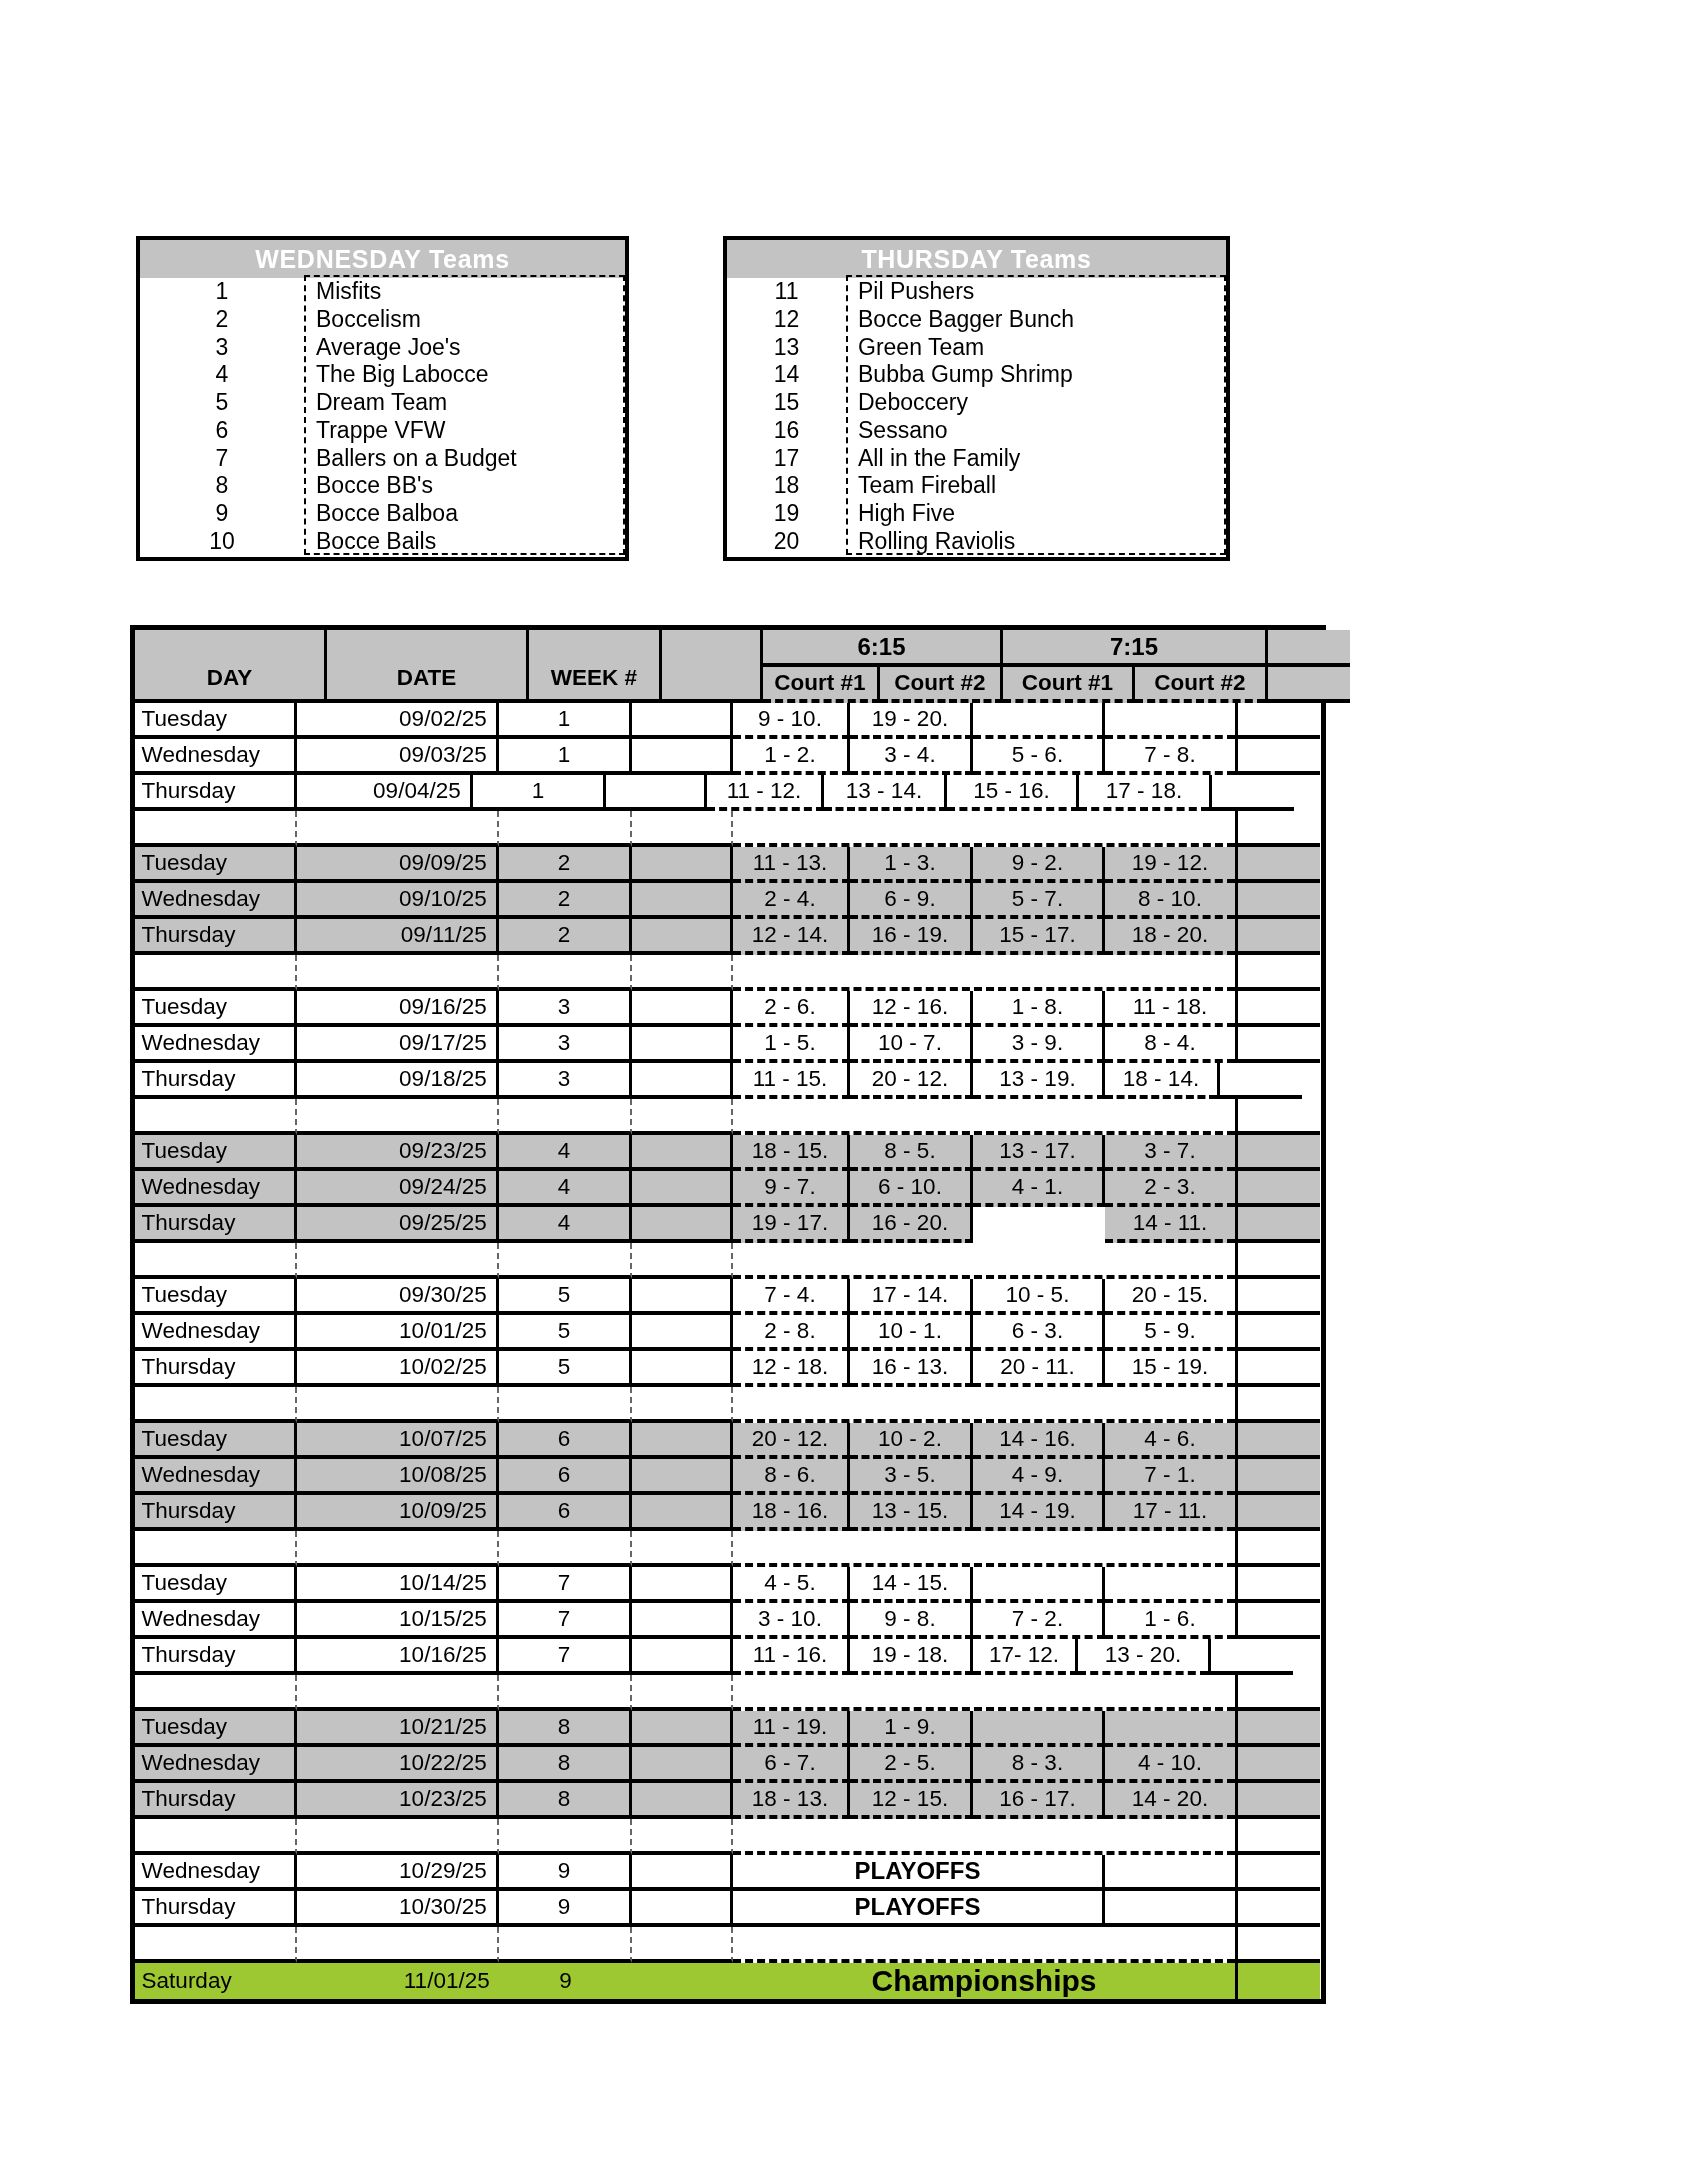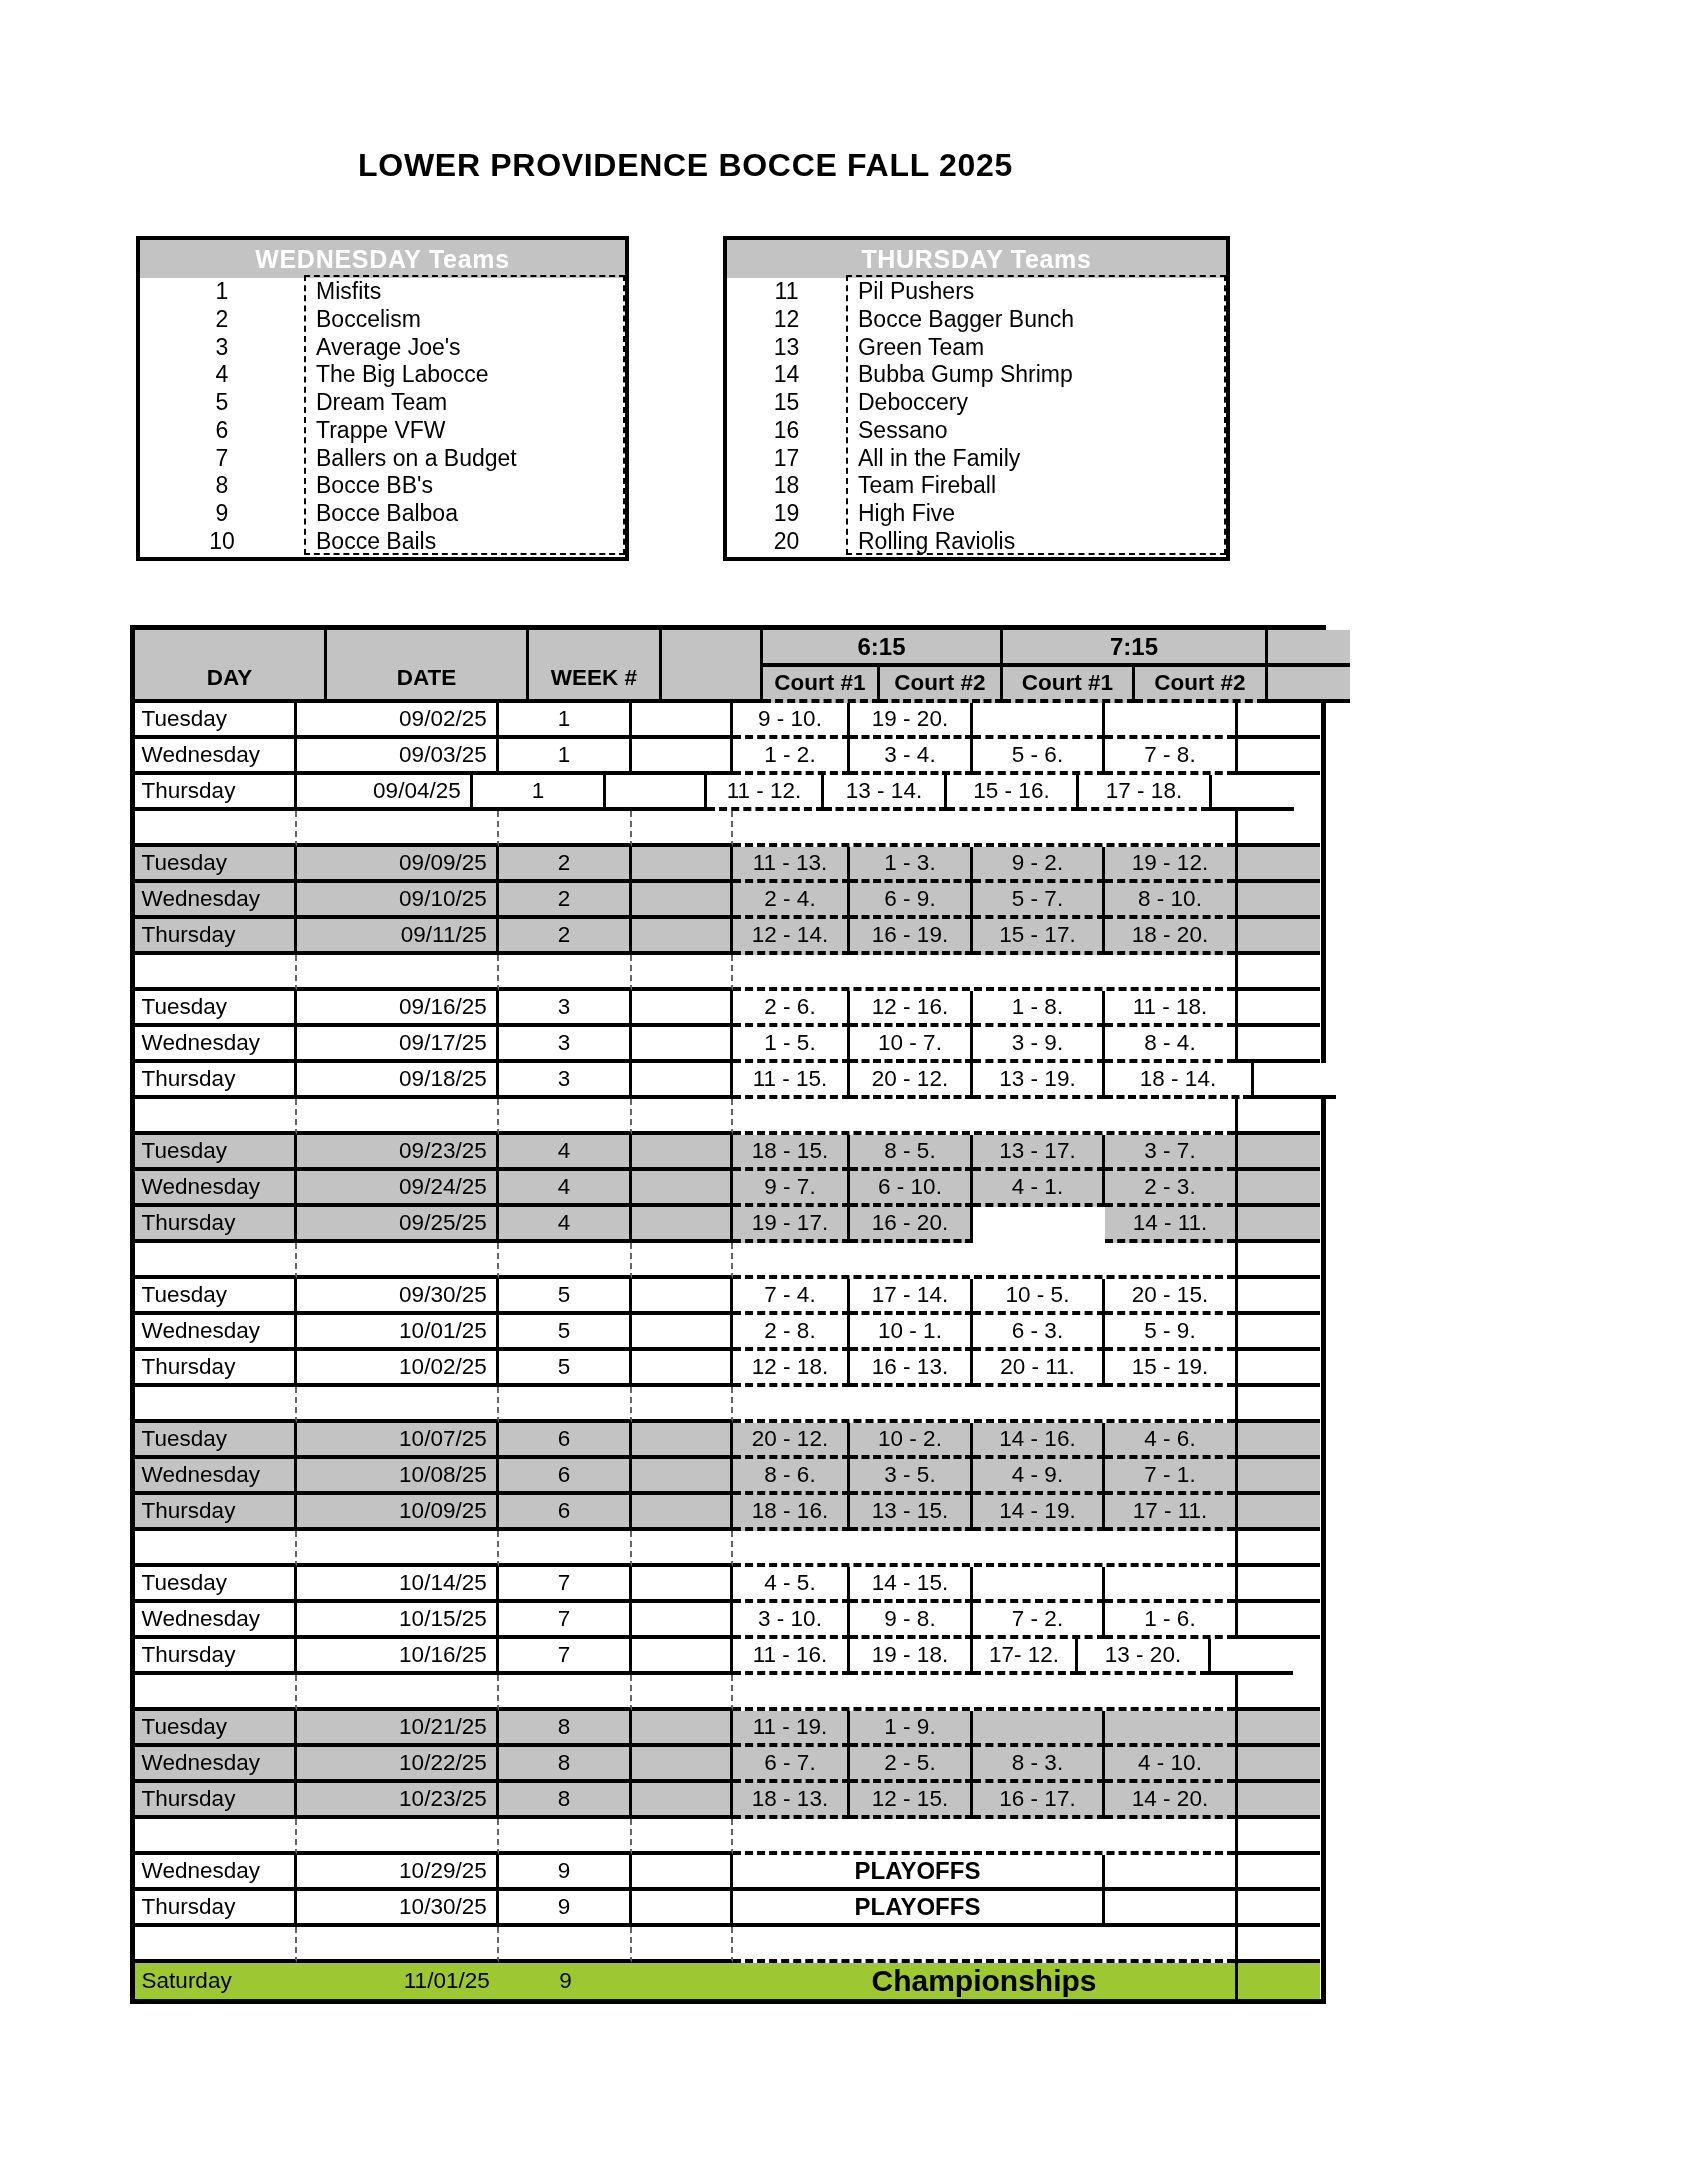--- a/index.html
+++ b/index.html
@@ -55,21 +55,20 @@
   .sh-green .c{background:var(--green);}
   .champ-label{font-size:30px;font-weight:bold;}
   .po-label{font-size:24px;font-weight:bold;}
   .t615{font-size:24px;}
 </style>
 </head>
 <body>
 
 <div id="page" style="--gray: #C3C3C3; --green: #9DC832;">
 
-  <div class="page-title">LOWER PROVIDENCE BOCCE FALL 2025</div>
 
   <div class="tt" id="tt0" style="left:136px;width:493px;--numw:164px;">
     <div class="tt-head">WEDNESDAY Teams</div>
     <div class="tt-body" id="ttb0">
       <div class="tt-outline"></div>
     <div class="tt-row">
           <div class="tt-num">1</div>
           <div class="tt-name">Misfits</div>
         </div>
         <div class="tt-row">
@@ -287,21 +286,21 @@
           <div class="c bl bb" style="width: 85px;"></div>
         </div>
         <div class="srow sh-white">
           <div class="c br bb pl" style="width: 162px;">Thursday</div>
           <div class="c br bb right" style="width: 202px;">09/18/25</div>
           <div class="c br bb center" style="width: 133px;">3</div>
           <div class="c br bb" style="width: 101px;"></div>
           <div class="c br bbd center" style="width: 117px;">11 - 15.</div>
           <div class="c br bbd center" style="width: 123px;">20 - 12.</div>
           <div class="c br bbd center" style="width: 132px;">13 - 19.</div>
-          <div class="c bbd center" style="width: 146px;">18 - 14.</div>
+          <div class="c bbd center" style="width: 112px;">18 - 14.</div>
           <div class="c bl bb" style="width: 85px;"></div>
         </div>
         <div class="srow sh-white">
           <div class="c brd bb" style="width: 162px;"></div>
           <div class="c brd bb" style="width: 202px;"></div>
           <div class="c brd bb" style="width: 133px;"></div>
           <div class="c brd bb" style="width: 101px;"></div>
           <div class="c bbd" style="width: 502px;"></div>
           <div class="c bl bb" style="width: 85px;"></div>
         </div>

